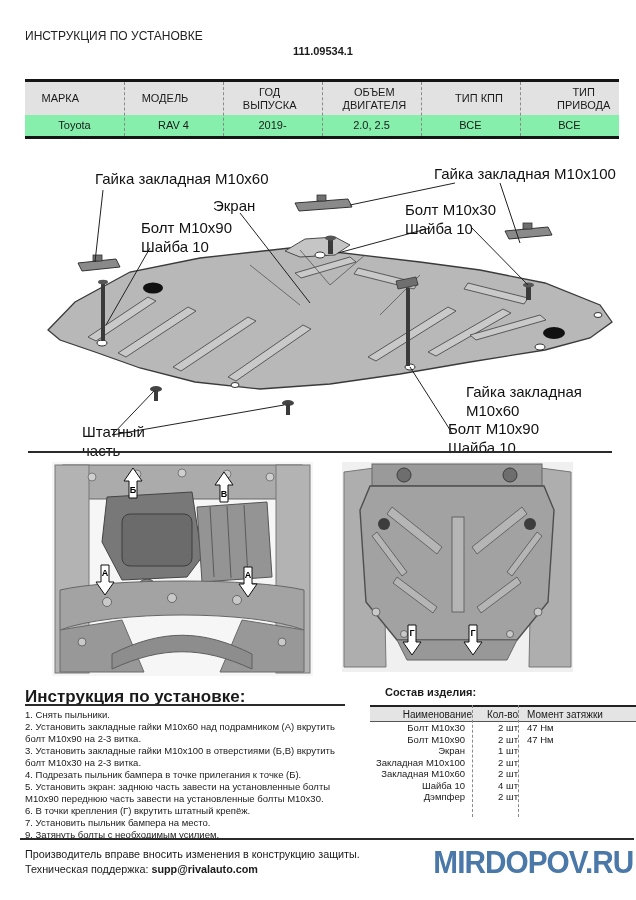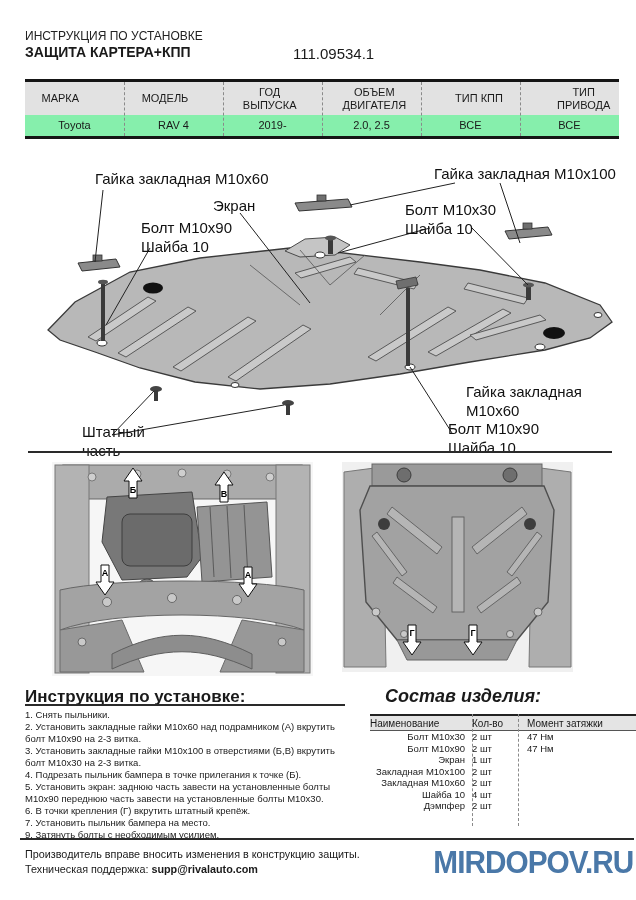--- a/index.html
+++ b/index.html
@@ -7,21 +7,21 @@
   #page {
     position:relative; width:636px; height:900px; background:#ffffff;
     font-family:"Liberation Sans", sans-serif; color:#1a1a1a; overflow:hidden;
     margin:0 auto;
   }
   .abs { position:absolute; }
 
   
   .hdr-line1 { left:25px; top:29px; font-size:12px; color:#222; }
   .hdr-line2 { left:25px; top:44px; font-size:14px; font-weight:bold; }
-  .hdr-part  { left:293px; top:45px; font-size:15px; font-weight:normal; }
+  .hdr-part  { left:293px; top:45px; font-size:11px; font-weight:bold; }
 
   
   .vtable { left:25px; top:79px; width:594px; border-top:3px solid #151515; border-bottom:3px solid #151515; }
   .vtable .vhead, .vtable .vrow { display:grid; grid-template-columns:repeat(6,1fr); }
   .vtable .vhead { background:#e2e2e2; height:33px;gap:34px; }
   .vtable .vrow  { background:#86efac; height:21px; }
   .vtable .cell {
     display:flex; align-items:center; justify-content:center; text-align:center;
     font-size:11px; line-height:1.15; white-space:pre-line;
   }
@@ -34,46 +34,45 @@
   .rule { position:absolute; background:#2a2a2a; }
 
   
   .inst-title { left:25px; top:687px; font-size:17px; font-weight:bold; }
   .inst-underline { left:25px; top:704px; width:320px; height:1.5px; background:#2a2a2a; }
   .steps { left:25px; top:709px; width:332px; font-size:9.5px; line-height:1.23; }
   .steps div { margin-bottom:0.5px; }
 
   
   .comp { left:370px; top:686px; width:266px; }
-  .comp-title { font-size:18px; font-weight:bold; margin-bottom:7px; margin-left:15px;font-style:italic; }
+  .comp-title { font-size:11px; font-weight:bold; margin-bottom:7px; margin-left:15px; }
   .comp-box { position:relative; }
   .comp-head { display:flex; background:#e4e4e4; border-top:2px solid #222; border-bottom:1px solid #555; height:17px; align-items:center; font-size:10px; }
   .comp-row  { display:flex; height:11.5px; align-items:center; font-size:9.5px; }
   .c-name { width:102px; text-align:right; padding-right:7px; }
-  .c-qty  { width:46px; text-align:left; }
+  .c-qty  { width:46px; text-align:right; }
   .c-tor  { width:118px; padding-left:9px; }
-  .comp-head .c-name { text-align:left; padding-right:0; }
+  .comp-head .c-name { text-align:right; padding-right:0; }
   .comp-vdash { position:absolute; top:0; width:0; border-left:1px dashed #8a8a8a; }
 
   
   .foot1 { left:25px; top:848px; font-size:10.8px; }
   .foot2 { left:25px; top:863px; font-size:10.8px; }
   .foot2 b { font-weight:bold; }
   .watermark {
     right:3px; top:845px; font-size:31px; font-weight:bold; letter-spacing:-1px;
     transform:scaleX(0.96); transform-origin:right;
   }
 </style>
 </head>
 <body>
 
 <div id="page">
 
   <div class="abs hdr-line1">ИНСТРУКЦИЯ ПО УСТАНОВКЕ</div>
-  <div class="abs hdr-line2">ЗАЩИТА КАРТЕРА+КПП</div>
   <div class="abs hdr-part">111.09534.1</div>
 
   <div class="abs vtable">
     <div class="vhead">
       <div class="cell">МАРКА</div>
       <div class="cell">МОДЕЛЬ</div>
       <div class="cell">ГОД
 ВЫПУСКА</div>
       <div class="cell">ОБЪЕМ
 ДВИГАТЕЛЯ</div>

